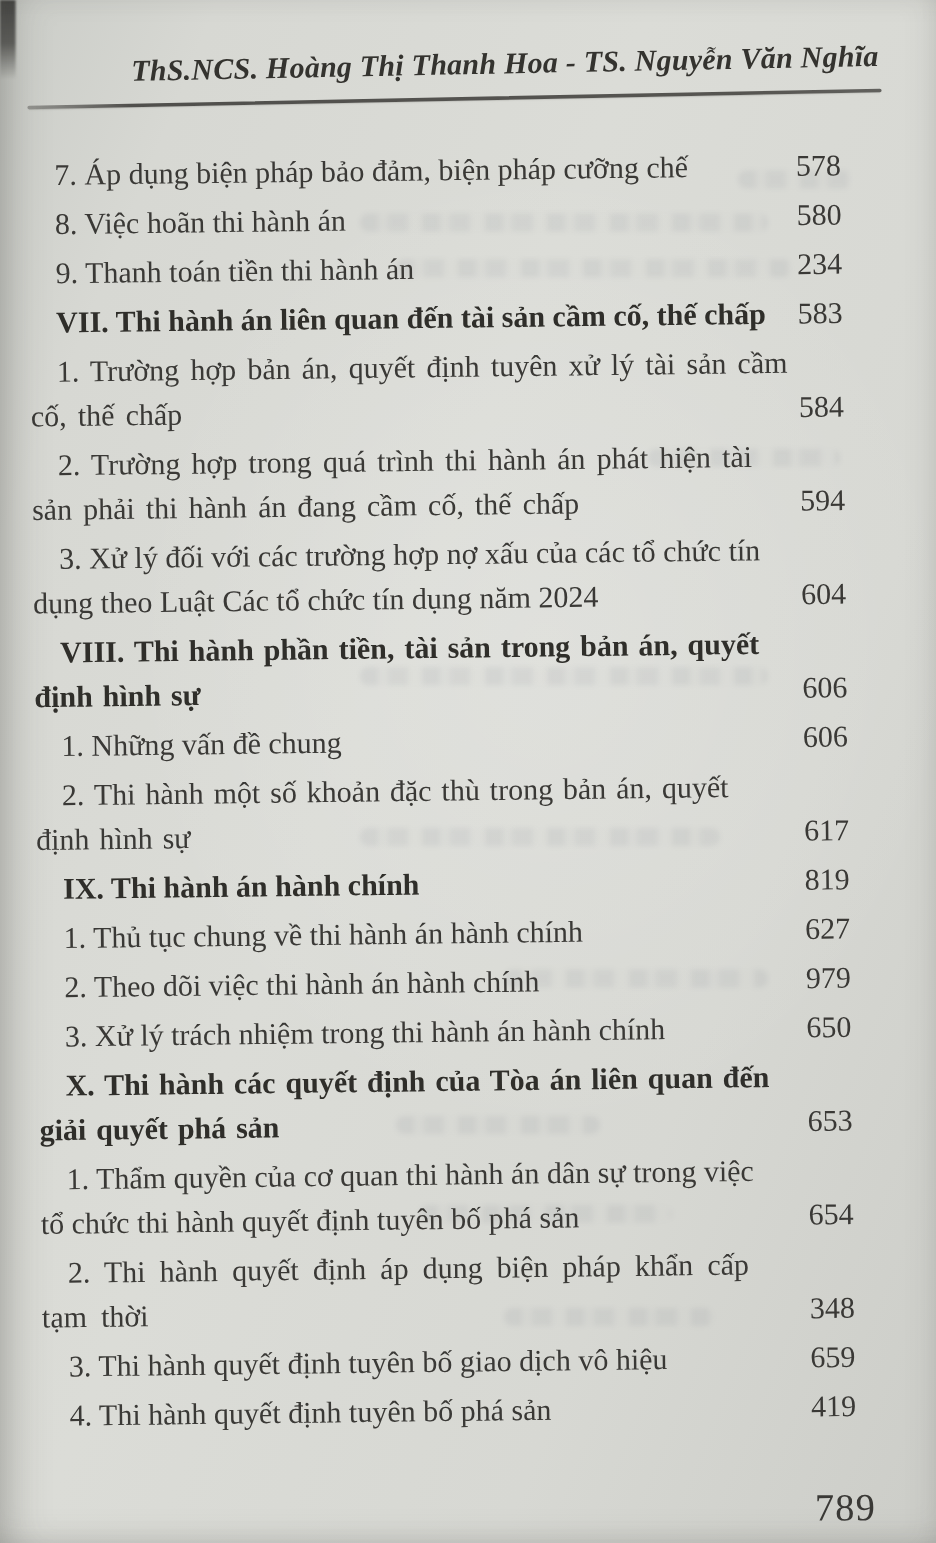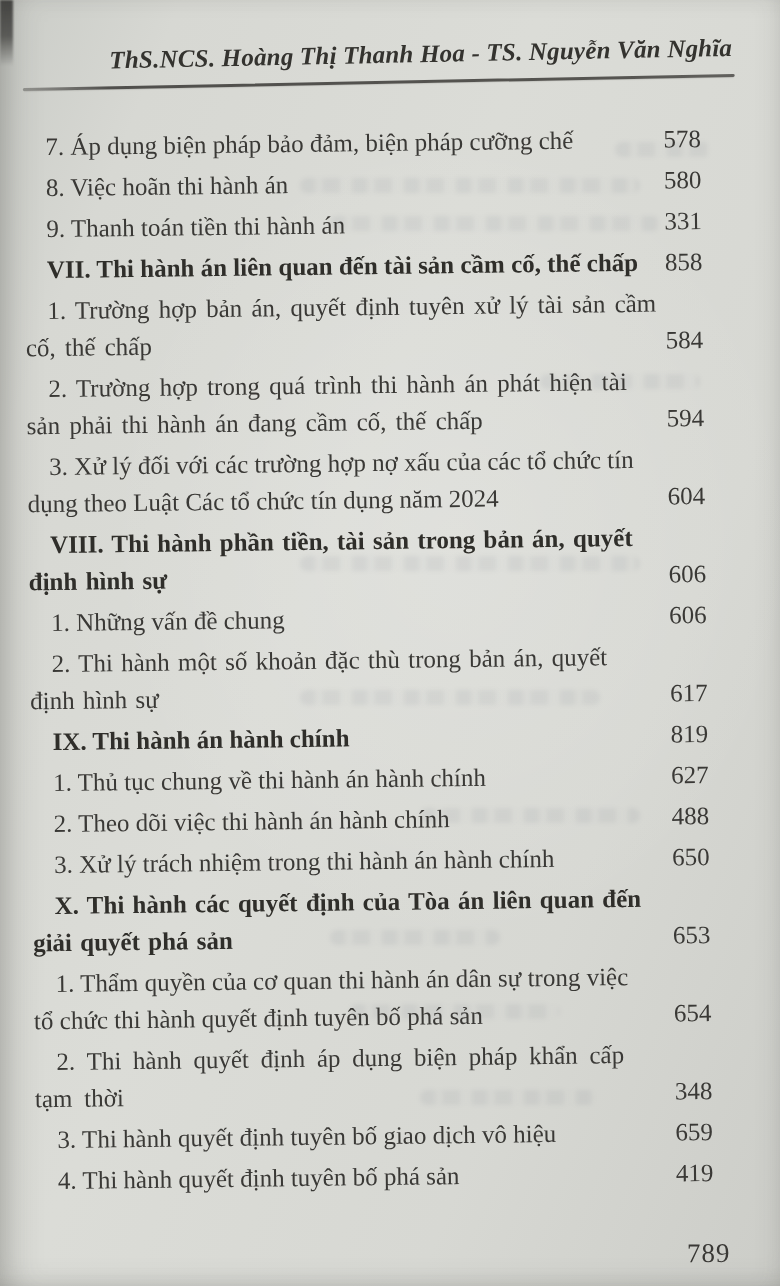--- a/index.html
+++ b/index.html
@@ -57,21 +57,21 @@
     font-size: 25px; line-height: 37px;
     color: #3a3936; padding-left: 4px;
   }
   .row.head .t { font-weight: 700; color: #2f2e2a; }
   .row.head { margin-top: 2px; }
   .row.sp2 .t { word-spacing: 2px; }
   .row.sp3 .t { word-spacing: 3px; }
   .row.sp6 .t { word-spacing: 5.5px; }
   .folio {
     position: absolute; right: 50px; top: 1238px;
-    font-size: 27px; color: #3a3936; letter-spacing: 1px;
+    font-size: 32px; color: #3a3936; letter-spacing: 1px;
     transform: rotate(-0.4deg);
   }
   .smudge {
     position: absolute; height: 15px; border-radius: 7px;
     filter: blur(2.2px); opacity: 0.5; pointer-events: none;
     background: repeating-linear-gradient(90deg,
       rgba(112,117,130,0.20) 0 15px,
       rgba(112,117,130,0.05) 15px 23px,
       rgba(112,117,130,0.18) 23px 40px,
       rgba(112,117,130,0.02) 40px 52px);
@@ -108,26 +108,26 @@
         <div class="p">578</div>
       </div>
 
       <div class="row">
         <div class="t">8. Việc hoãn thi hành án</div>
         <div class="p">580</div>
       </div>
 
       <div class="row">
         <div class="t">9. Thanh toán tiền thi hành án</div>
-        <div class="p">331</div>
+        <div class="p">234</div>
       </div>
 
       <div class="row head">
         <div class="t">VII. Thi hành án liên quan đến tài sản cầm cố, thế chấp</div>
-        <div class="p">858</div>
+        <div class="p">583</div>
       </div>
 
       <div class="row sp3">
         <div class="t">1. Trường hợp bản án, quyết định tuyên xử lý tài sản cầm
 cố, thế chấp</div>
         <div class="p">584</div>
       </div>
 
       <div class="row sp3">
         <div class="t">2. Trường hợp trong quá trình thi hành án phát hiện tài
@@ -163,21 +163,21 @@
         <div class="p">819</div>
       </div>
 
       <div class="row">
         <div class="t">1. Thủ tục chung về thi hành án hành chính</div>
         <div class="p">627</div>
       </div>
 
       <div class="row">
         <div class="t">2. Theo dõi việc thi hành án hành chính</div>
-        <div class="p">488</div>
+        <div class="p">979</div>
       </div>
 
       <div class="row">
         <div class="t">3. Xử lý trách nhiệm trong thi hành án hành chính</div>
         <div class="p">650</div>
       </div>
 
       <div class="row head sp2">
         <div class="t">X. Thi hành các quyết định của Tòa án liên quan đến
 giải quyết phá sản</div>

